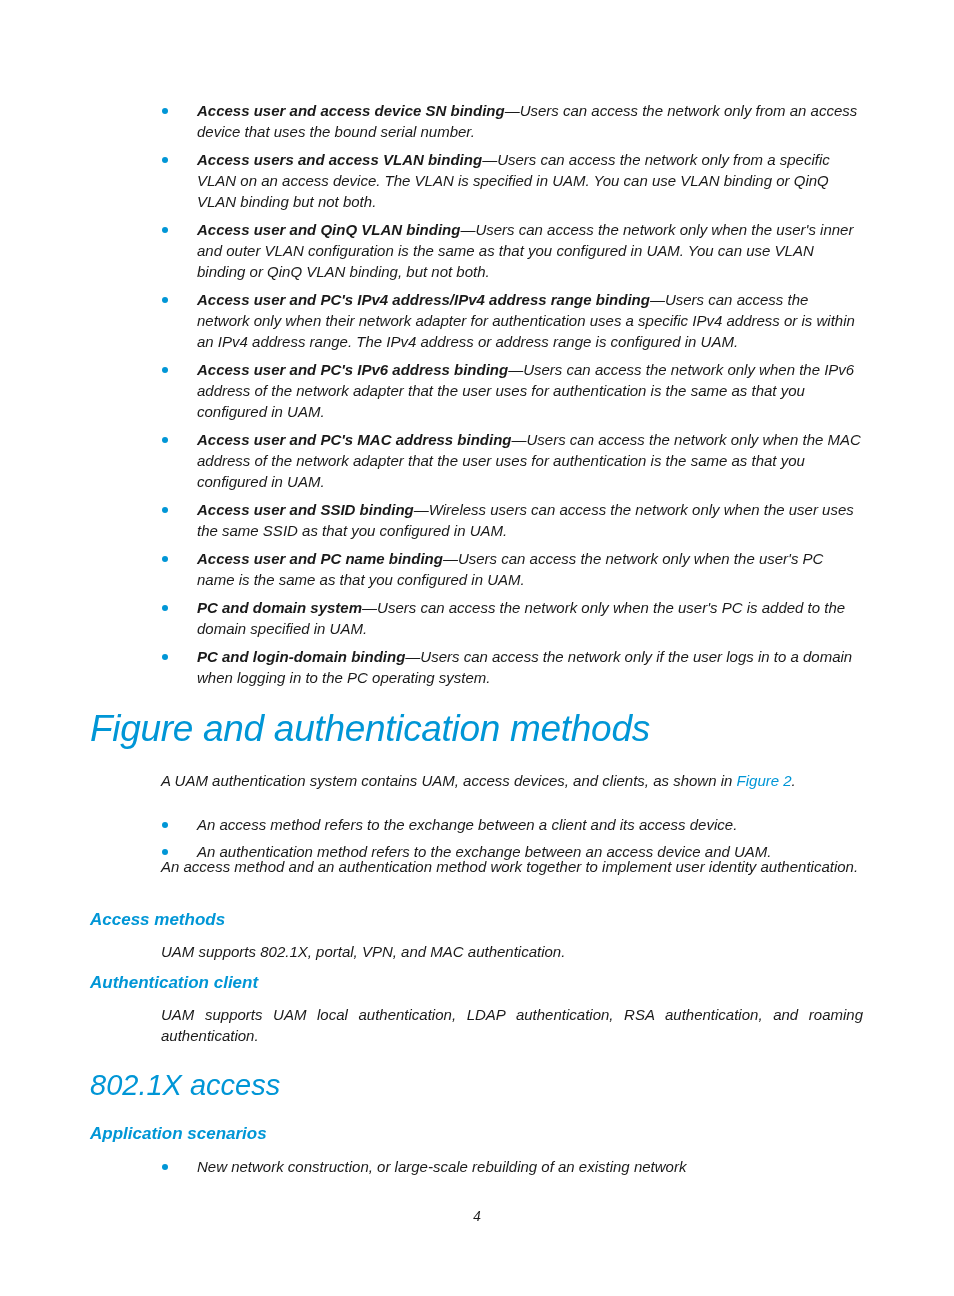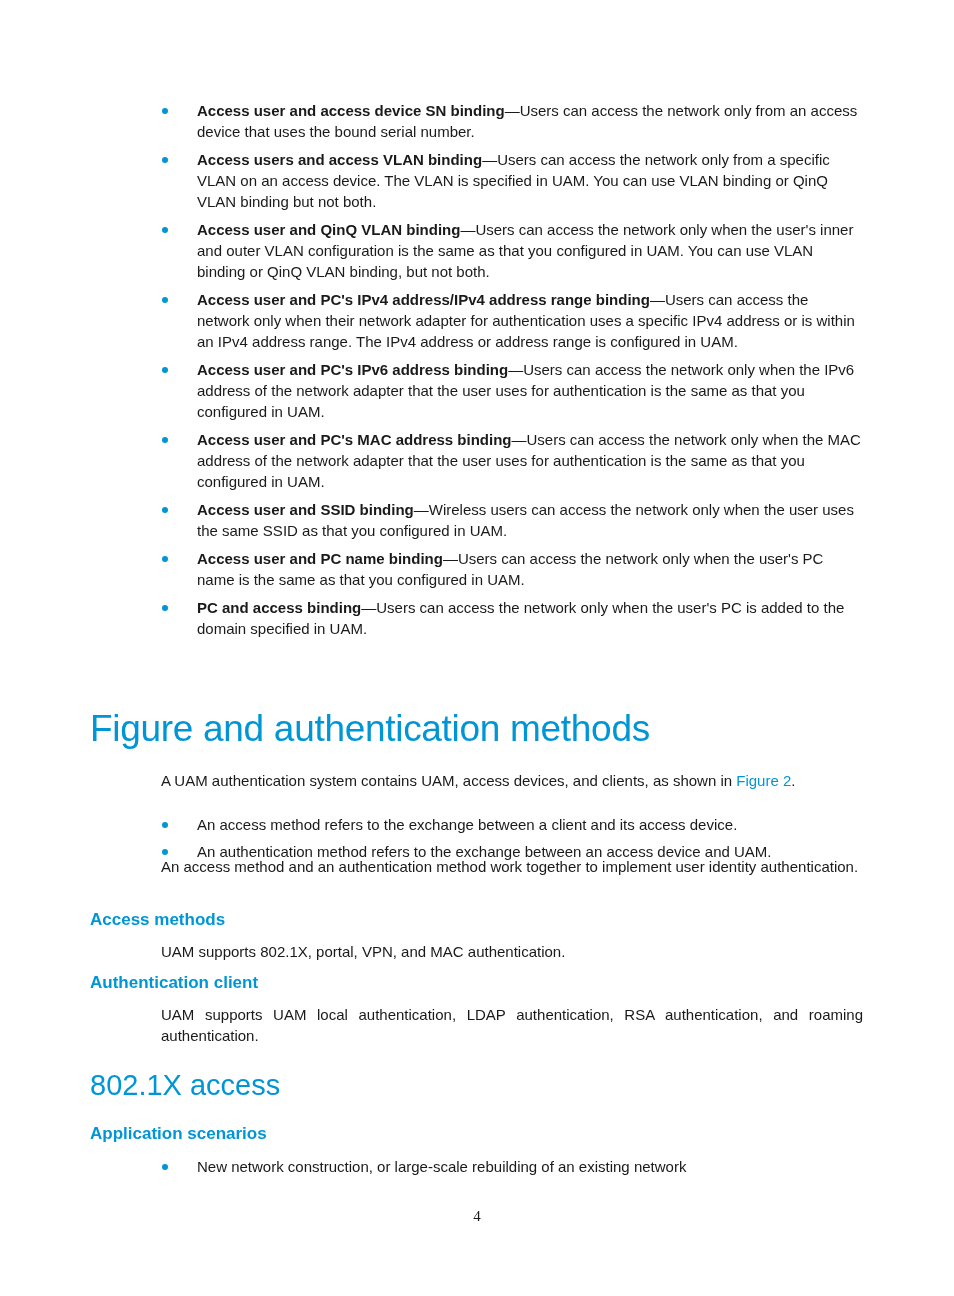--- a/index.html
+++ b/index.html
@@ -1,21 +1,21 @@
 <!DOCTYPE html>
 <html><head>
 <meta charset="utf-8">
 <style>
   html, body { margin: 0; padding: 0; background: #ffffff; }
   body {
     width: 954px; height: 1296px; position: relative; overflow: hidden;
     font-family: "Liberation Sans", "DejaVu Sans", sans-serif;
     color: #1a1a1a;
   }
-  .page { position: absolute; left: 0; top: 0; width: 954px; height: 1296px; }
+  .page { position: absolute; left: 0; top: 0; width: 954px; height: 1296px; font-style: italic; }
   .bullets { position: absolute; left: 161px; width: 703px; margin: 0; padding: 0; list-style: none; }
   .bullet-item { position: relative; padding-left: 36px; font-size: 15px; line-height: 21px; margin-bottom: 7px; }
   .bullet-dot {
     position: absolute; left: 1px; top: 8px; width: 6px; height: 6px; border-radius: 50%;
     background: #0096d6;
   }
   .bullet-term { font-weight: bold; }
   .h1 {
     position: absolute; left: 90px; margin: 0;
     font-weight: normal; color: #0096d6; font-size: 37px; line-height: 44px; letter-spacing: -0.3px;
@@ -45,21 +45,22 @@
 
   <ul class="bullets" style="top:100px;">
     <li class="bullet-item"><span class="bullet-dot"></span><span class="bullet-term">Access user and access device SN binding</span><span>—Users can access the network only from an access device that uses the bound serial number.</span></li>
     <li class="bullet-item"><span class="bullet-dot"></span><span class="bullet-term">Access users and access VLAN binding</span><span>—Users can access the network only from a specific VLAN on an access device. The VLAN is specified in UAM. You can use VLAN binding or QinQ VLAN binding but not both.</span></li>
     <li class="bullet-item"><span class="bullet-dot"></span><span class="bullet-term">Access user and QinQ VLAN binding</span><span>—Users can access the network only when the user's inner and outer VLAN configuration is the same as that you configured in UAM. You can use VLAN binding or QinQ VLAN binding, but not both.</span></li>
     <li class="bullet-item"><span class="bullet-dot"></span><span class="bullet-term">Access user and PC's IPv4 address/IPv4 address range binding</span><span>—Users can access the network only when their network adapter for authentication uses a specific IPv4 address or is within an IPv4 address range. The IPv4 address or address range is configured in UAM.</span></li>
     <li class="bullet-item"><span class="bullet-dot"></span><span class="bullet-term">Access user and PC's IPv6 address binding</span><span>—Users can access the network only when the IPv6 address of the network adapter that the user uses for authentication is the same as that you configured in UAM.</span></li>
     <li class="bullet-item"><span class="bullet-dot"></span><span class="bullet-term">Access user and PC's MAC address binding</span><span>—Users can access the network only when the MAC address of the network adapter that the user uses for authentication is the same as that you configured in UAM.</span></li>
     <li class="bullet-item"><span class="bullet-dot"></span><span class="bullet-term">Access user and SSID binding</span><span>—Wireless users can access the network only when the user uses the same SSID as that you configured in UAM.</span></li>
     <li class="bullet-item"><span class="bullet-dot"></span><span class="bullet-term">Access user and PC name binding</span><span>—Users can access the network only when the user's PC name is the same as that you configured in UAM.</span></li>
-    <li class="bullet-item"><span class="bullet-dot"></span><span class="bullet-term">PC and access binding</span><span>—Users can access the network only when the user's PC is added to the domain specified in UAM.</span></li>
+    <li class="bullet-item"><span class="bullet-dot"></span><span class="bullet-term">PC and domain system</span><span>—Users can access the network only when the user's PC is added to the domain specified in UAM.</span></li>
+    <li class="bullet-item"><span class="bullet-dot"></span><span class="bullet-term">PC and login-domain binding</span><span>—Users can access the network only if the user logs in to a domain when logging in to the PC operating system.</span></li>
   </ul>
 
   <h1 class="h1" style="top:707px;">Figure and authentication methods</h1>
 
   <p class="para" style="top:770px;"><span>A UAM authentication system contains UAM, access devices, and clients, as shown in </span><a class="link" href="#">Figure 2</a><span>.</span></p>
 
   <ul class="bullets" style="top:814px;">
     <li class="bullet-item" style="margin-bottom:6px;"><span class="bullet-dot"></span><span>An access method refers to the exchange between a client and its access device.</span></li>
     <li class="bullet-item"><span class="bullet-dot"></span><span>An authentication method refers to the exchange between an access device and UAM.</span></li>
   </ul>

